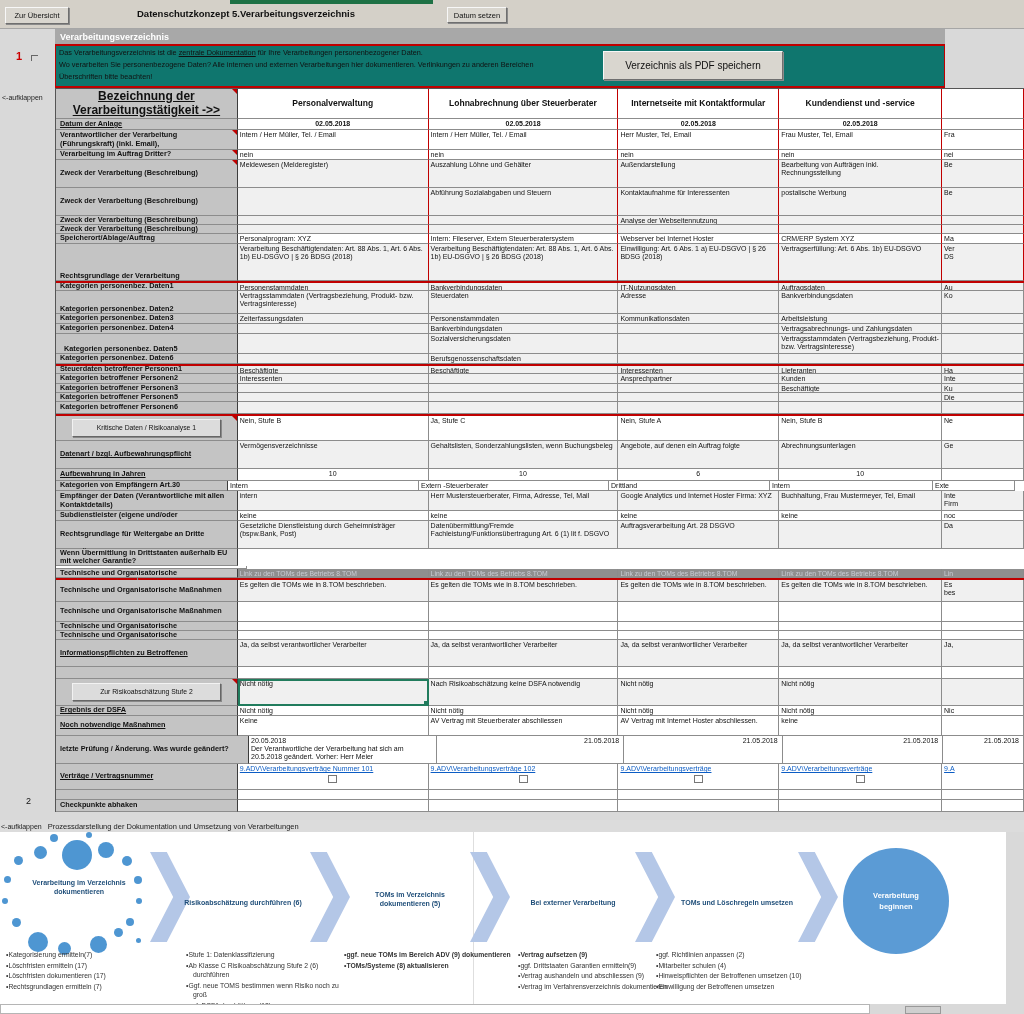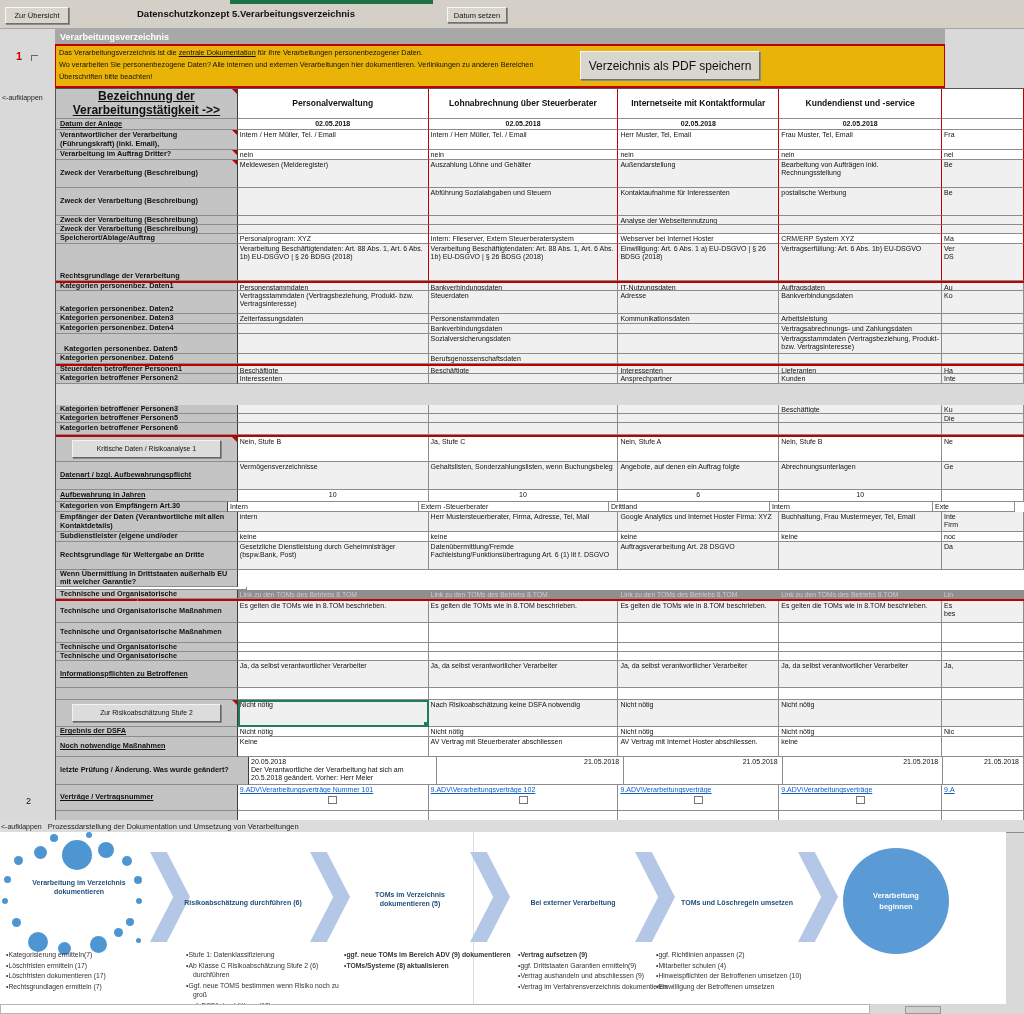--- a/index.html
+++ b/index.html
@@ -7,23 +7,23 @@
        font-family:"Liberation Sans",sans-serif;color:#111;}
   
   .topbar{position:absolute;left:0;top:0;width:1024px;height:28px;background:#d4d0c8;border-bottom:1px solid #a6a6a6;}
   .gstrip{position:absolute;left:230px;top:0;width:203px;height:4px;background:#1e7145;}
   .btn3d{position:absolute;background:#d9d6cf;border:1px solid #f7f7f7;border-right-color:#6f6f6f;border-bottom-color:#6f6f6f;
          box-shadow:1px 1px 0 #8a8a8a;font-size:7.5px;display:flex;align-items:center;justify-content:center;cursor:default;}
   .title{position:absolute;left:137px;top:8px;font-size:9.5px;font-weight:bold;}
   
   .band1{position:absolute;left:55px;top:29px;width:890px;height:15px;background:#a8a8a8;color:#fff;font-weight:bold;
          font-size:9px;display:flex;align-items:center;padding-left:5px;box-sizing:border-box;}
-  .introbox{position:absolute;left:55px;top:44px;width:890px;height:44px;background:#eab308;border:2px solid #c00000;
+  .introbox{position:absolute;left:55px;top:44px;width:890px;height:44px;background:#0f766e;border:2px solid #c00000;
             border-left-width:1px;border-right-width:1px;box-sizing:border-box;font-size:7.3px;line-height:12px;padding:1px 0 0 3px;}
-  .pdfbtn{left:524px;top:5px;width:178px;height:27px;position:absolute;font-size:12px;}
+  .pdfbtn{left:547px;top:5px;width:178px;height:27px;position:absolute;font-size:10px;}
   
   .n1{position:absolute;left:16px;top:50px;color:#cc0000;font-weight:bold;font-size:11px;}
   .glyph{position:absolute;width:6px;height:5px;border-left:1px solid #666;border-top:1px solid #666;}
   .n2{position:absolute;left:26px;top:796px;font-size:9px;}
   .ak{position:absolute;font-size:7px;color:#222;}
   
   #grid{position:absolute;left:55px;top:88px;width:969px;border-top:1px solid #555;border-left:1px solid #555;box-sizing:border-box;}
   .trow{display:flex;box-sizing:border-box;background:#fff;}
   .trow.red-top{border-top:2px solid #c00000;}
   .trow.tomrow{border-bottom:2px solid #c00000;}
@@ -269,21 +269,21 @@
       <div class="trow" style="height: 10px;">
         <div class="lab" style="width: 182px;">
           <span>Kategorien betroffener Personen2</span>
         </div>
         <div class="tcell shade" style="width: 191px;">Interessenten</div>
         <div class="tcell shade" style="width: 190px;"></div>
         <div class="tcell shade" style="width: 161px;">Ansprechpartner</div>
         <div class="tcell shade" style="width: 163px;">Kunden</div>
         <div class="tcell shade" style="width: 82px;">Inte</div>
       </div>
-      <div class="trow" style="height: 9px; margin-top: 21px;">
+      <div class="trow" style="height: 9px;">
         <div class="lab" style="width: 182px;">
           <span>Kategorien betroffener Personen3</span>
         </div>
         <div class="tcell shade" style="width: 191px;"></div>
         <div class="tcell shade" style="width: 190px;"></div>
         <div class="tcell shade" style="width: 161px;"></div>
         <div class="tcell shade" style="width: 163px;">Beschäftigte</div>
         <div class="tcell shade" style="width: 82px;">Ku</div>
       </div>
       <div class="trow" style="height: 9px;">

